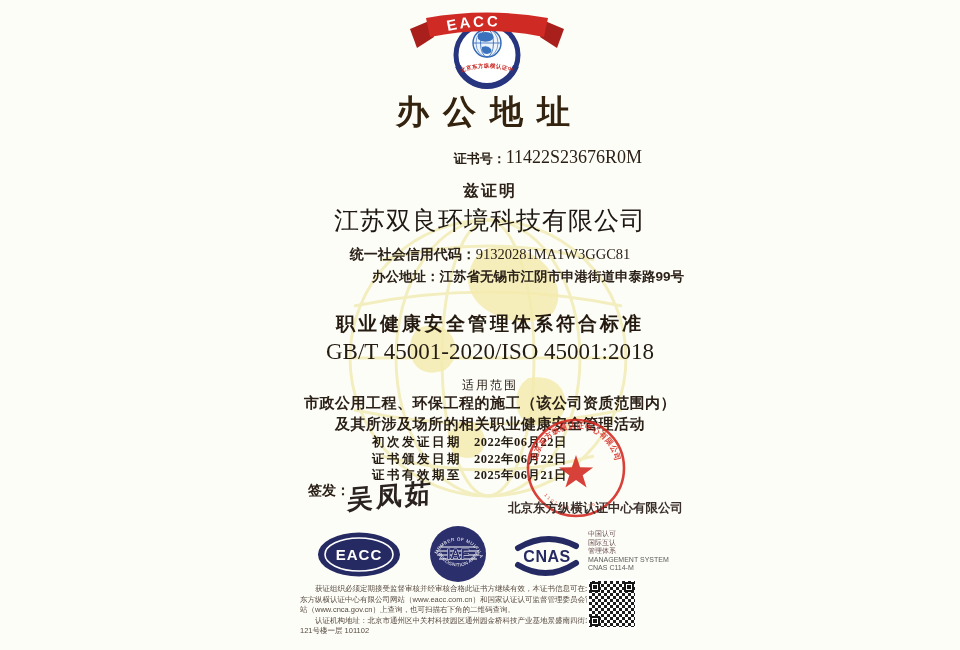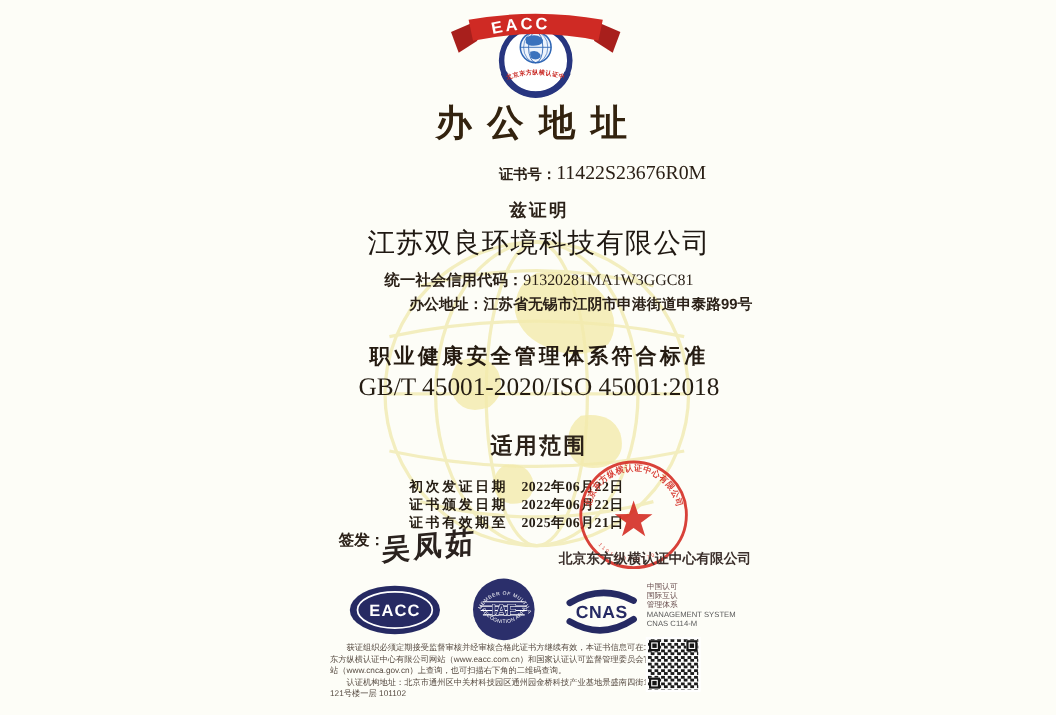--- a/index.html
+++ b/index.html
@@ -15,21 +15,21 @@
   #cert-no-row .label{font-weight:bold;}
   #cert-no-row .val{font-family:"Liberation Serif",serif;font-size:18px;}
   #certify-line{top:181px;font-size:16px;font-weight:bold;letter-spacing:2px;}
   #company-name{top:204px;font-size:25px;font-weight:normal;letter-spacing:1px;color:#1f1812;}
   #credit-row{top:246px;font-size:14px;}
   #credit-row .label{font-weight:bold;margin-top:22px;}
   #credit-row .val{font-family:"Liberation Serif",serif;font-size:14.5px;}
   #addr-block{left:372px;top:267px;font-size:13.5px;font-weight:bold;line-height:19px;white-space:nowrap;}
   #std-title{top:311px;font-size:19px;font-weight:bold;letter-spacing:3px;color:#241a10;}
   #std-code{top:339px;font-family:"Liberation Serif",serif;font-size:23px;color:#241c12;}
-  #scope-title{top:392px;font-size:20px;font-weight:bold;letter-spacing:2px;}
+  #scope-title{top:377px;font-size:12px;font-weight:normal;letter-spacing:2px;}
   #scope-lines{top:392px;font-size:15px;font-weight:bold;line-height:21px;letter-spacing:.5px;}
   
   #dates-block{left:372px;top:434px;font-family:"Liberation Serif",serif;font-size:12.5px;line-height:16.5px;white-space:nowrap;color:#241c12;}
   #dates-block .dlabel{display:inline-block;width:102px;font-weight:bold;letter-spacing:2.5px;}
   #dates-block .dval{font-weight:bold;letter-spacing:.5px;}
   
   #sign-label{left:308px;top:482px;font-family:"Liberation Serif",serif;font-size:14px;font-weight:bold;}
   #signature{left:347px;top:479px;font-size:26px;font-weight:bold;color:#2a221e;transform:rotate(-5deg) skewX(-6deg);letter-spacing:3px;}
   #seal-svg{left:506px;top:410px;}
   #seal-caption{left:508px;top:500px;width:160px;text-align:center;font-size:12.5px;font-weight:bold;color:#3b2f2b;white-space:nowrap;}
@@ -123,20 +123,24 @@
     <span class="label">统一社会信用代码：</span><span class="val">91320281MA1W3GGC81</span>
   </div>
 
   <div id="addr-block" class="abs">
     <div><span>办公地址：</span><span>江苏省无锡市江阴市申港街道申泰路99号</span></div>
   </div>
 
   <div id="std-title" class="col">职业健康安全管理体系符合标准</div>
   <div id="std-code" class="col">GB/T 45001-2020/ISO 45001:2018</div>
   <div id="scope-title" class="col">适用范围</div>
+  <div id="scope-lines" class="col">
+    <div>市政公用工程、环保工程的施工（该公司资质范围内）</div>
+    <div>及其所涉及场所的相关职业健康安全管理活动</div>
+  </div>
 
   <div id="dates-block" class="abs">
     <div><span class="dlabel">初次发证日期</span><span class="dval">2022年06月22日</span></div>
     <div><span class="dlabel">证书颁发日期</span><span class="dval">2022年06月22日</span></div>
     <div><span class="dlabel">证书有效期至</span><span class="dval">2025年06月21日</span></div>
   </div>
 
   <div id="sign-label" class="abs">签发：</div>
   <div id="signature" class="abs">吴凤茹</div>
 

